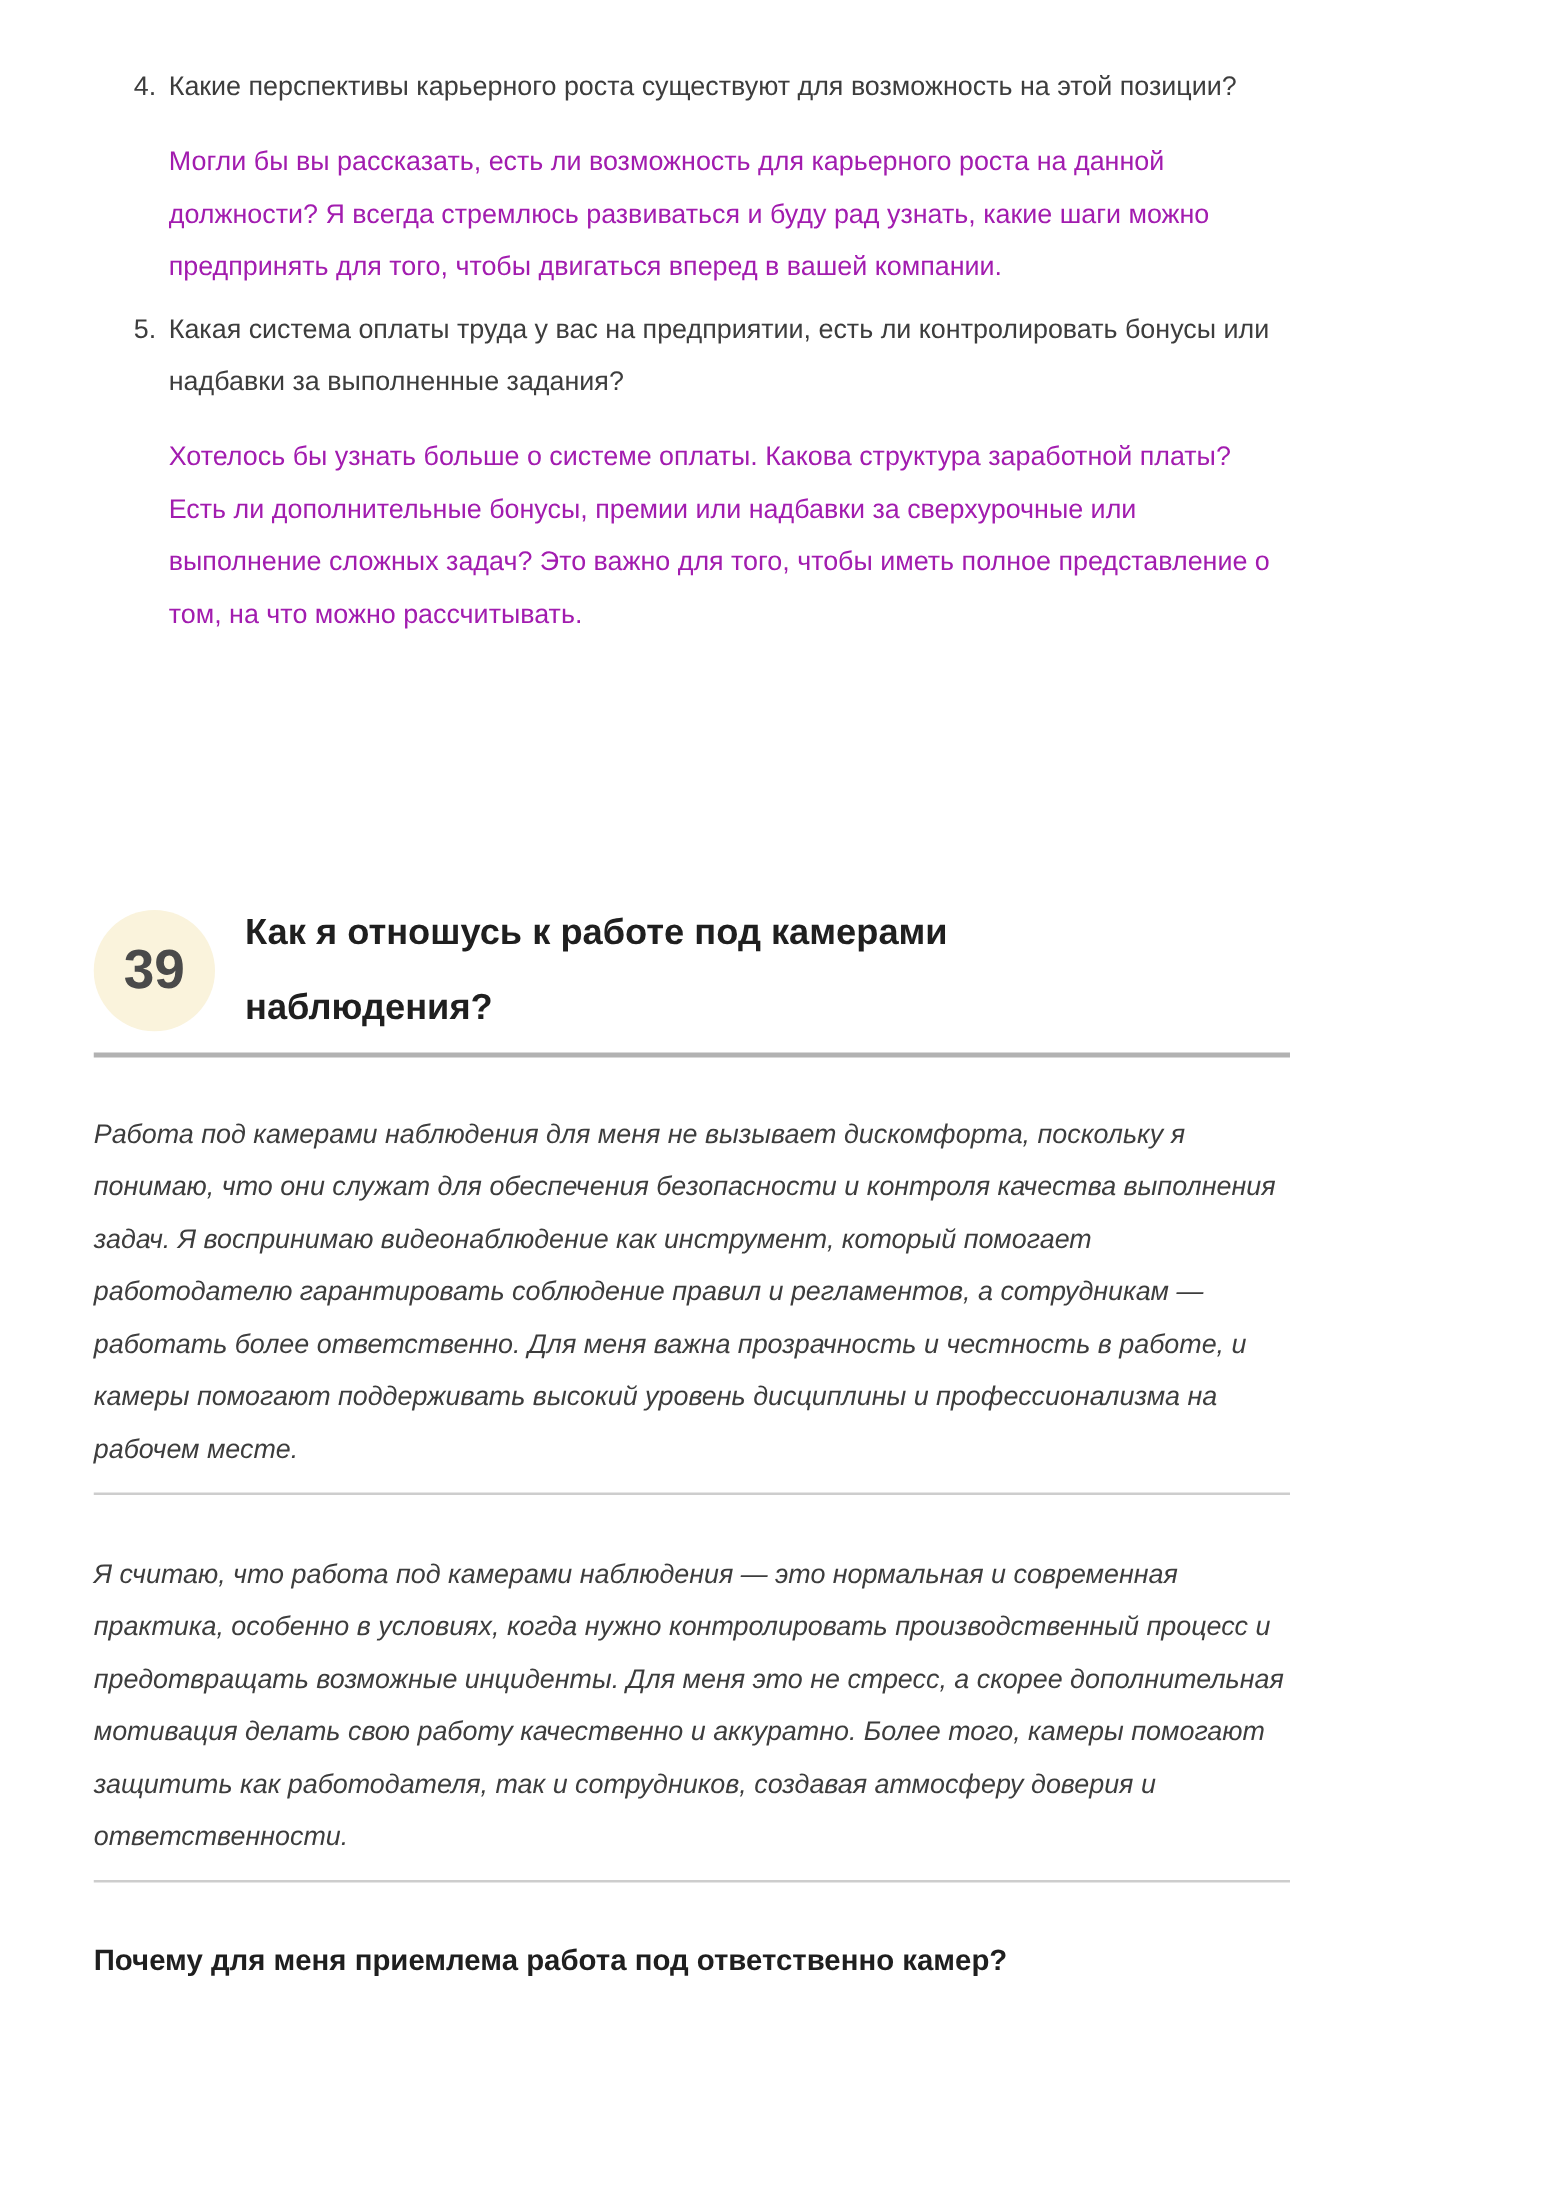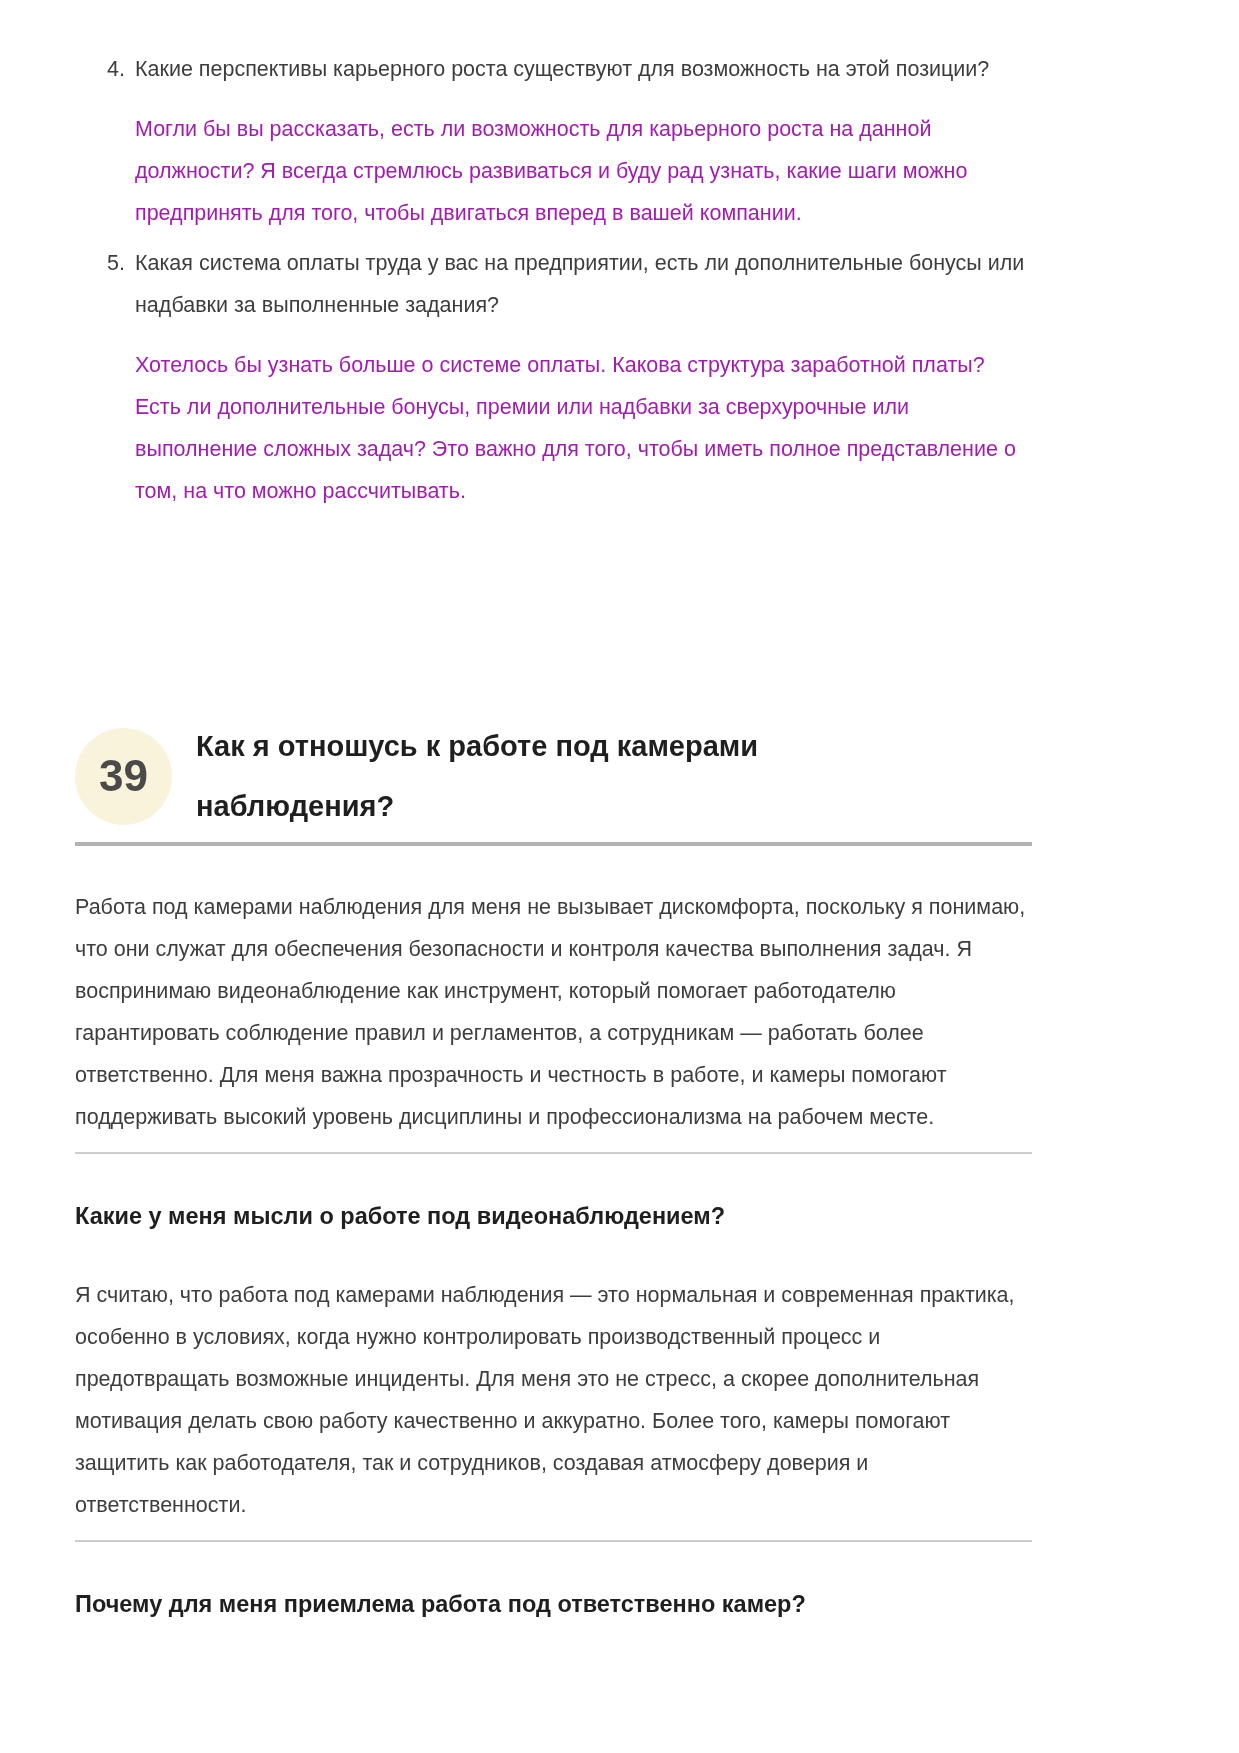--- a/index.html
+++ b/index.html
@@ -83,20 +83,21 @@
     border: 0;
     height: 2px;
     background: #cdcdcd;
     margin: 14px 0 0;
   }
   p.body {
     margin: 40px 0 0;
     font-size: 21.5px;
     line-height: 42px;
     color: #3d3d3d;
+    font-style: italic;
   }
   p.body.after-h3 { margin-top: 42px; }
   h3.subhead {
     margin: 46px 0 0;
     font-size: 23.5px;
     font-weight: 700;
     line-height: 32px;
     color: #1f1f1f;
   }
 </style>
@@ -106,38 +107,37 @@
 <div class="page">
 
   <ol class="qlist">
     <li>
       <span class="qnum">4.</span>
       <p class="qtext">Какие перспективы карьерного роста существуют для возможность на этой позиции?</p>
       <p class="atext">Могли бы вы рассказать, есть ли возможность для карьерного роста на данной должности? Я всегда стремлюсь развиваться и буду рад узнать, какие шаги можно предпринять для того, чтобы двигаться вперед в вашей компании.</p>
     </li>
     <li>
       <span class="qnum">5.</span>
-      <p class="qtext">Какая система оплаты труда у вас на предприятии, есть ли дополнительные бонусы или надбавки за выполненные задания?</p>
+      <p class="qtext">Какая система оплаты труда у вас на предприятии, есть ли контролировать бонусы или надбавки за выполненные задания?</p>
       <p class="atext">Хотелось бы узнать больше о системе оплаты. Какова структура заработной платы? Есть ли дополнительные бонусы, премии или надбавки за сверхурочные или выполнение сложных задач? Это важно для того, чтобы иметь полное представление о том, на что можно рассчитывать.</p>
     </li>
   </ol>
 
   <div class="chapter-head">
     <div class="badge">
       <span>39</span>
     </div>
     <h2 class="chapter-title">Как я отношусь к работе под камерами наблюдения?</h2>
   </div>
 
   <hr class="thick">
 
   <p class="body">Работа под камерами наблюдения для меня не вызывает дискомфорта, поскольку я понимаю, что они служат для обеспечения безопасности и контроля качества выполнения задач. Я воспринимаю видеонаблюдение как инструмент, который помогает работодателю гарантировать соблюдение правил и регламентов, а сотрудникам — работать более ответственно. Для меня важна прозрачность и честность в работе, и камеры помогают поддерживать высокий уровень дисциплины и профессионализма на рабочем месте.</p>
 
   <hr class="thin">
 
-  <h3 class="subhead">Какие у меня мысли о работе под видеонаблюдением?</h3>
   <p class="body after-h3">Я считаю, что работа под камерами наблюдения — это нормальная и современная практика, особенно в условиях, когда нужно контролировать производственный процесс и предотвращать возможные инциденты. Для меня это не стресс, а скорее дополнительная мотивация делать свою работу качественно и аккуратно. Более того, камеры помогают защитить как работодателя, так и сотрудников, создавая атмосферу доверия и ответственности.</p>
 
   <hr class="thin">
 
   <h3 class="subhead">Почему для меня приемлема работа под ответственно камер?</h3>
 
 </div>
 
 </body></html>

